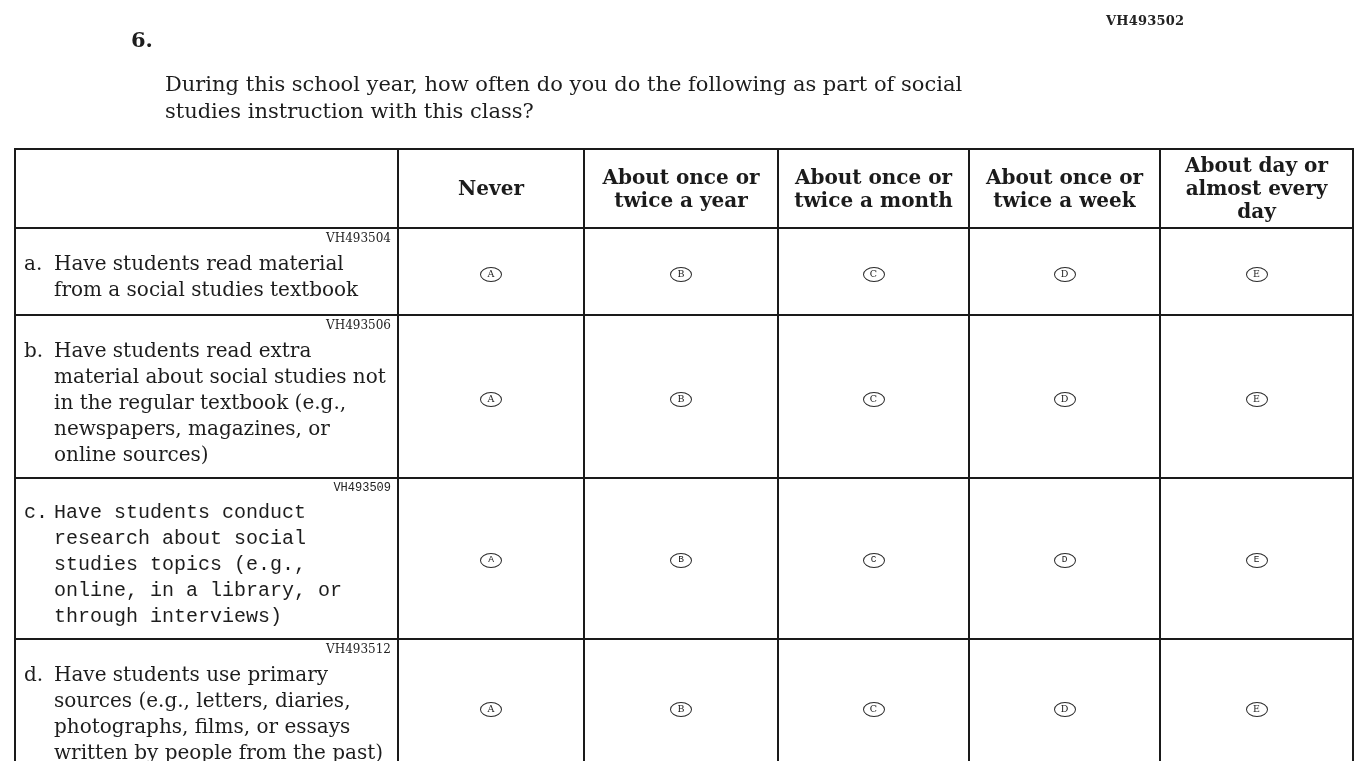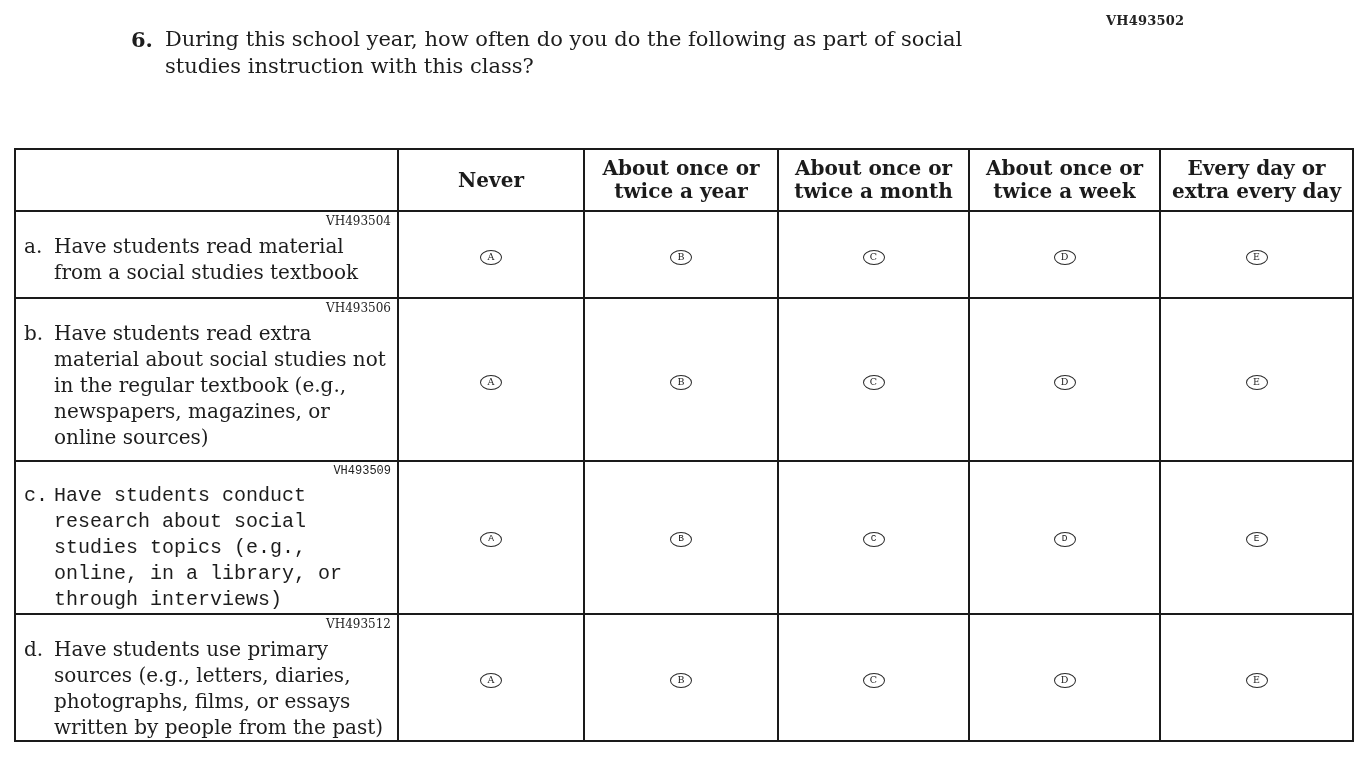--- a/index.html
+++ b/index.html
@@ -33,20 +33,21 @@
     font-weight: bold;
     font-size: 21px;
     line-height: 27px;
     margin-right: 12px;
     white-space: nowrap;
   }
   .q-text {
     font-size: 21px;
     line-height: 27px;
     max-width: 860px;
+    margin-top: 45px;
   }
   .instruction {
     position: absolute;
     top: 92px; left: 165px;
     font-size: 21px;
     line-height: 27px;
   }
   .instruction .b { font-weight: bold; }
 
   
@@ -66,21 +67,21 @@
     font-weight: bold;
     line-height: 23px;
     text-align: center;
     vertical-align: middle;
     padding: 4px 2px;
     height: 62px;
     color: #1b1b1b;
   }
   td.stem {
     vertical-align: top;
-    padding: 2px 6px 0 8px;
+    padding: 2px 6px 8px 8px;
     height: auto;
     border-radius: 28px;
   }
   .code {
     text-align: right;
     font-size: 12px;
     line-height: 15px;
     color: #222;
   }
   .stem-flex {
@@ -142,21 +143,21 @@
       <col style="width:191px">
       <col style="width:193px">
     </colgroup>
     <thead>
       <tr>
         <th></th>
         <th>Never</th>
         <th>About once or twice a year</th>
         <th>About once or twice a month</th>
         <th>About once or twice a week</th>
-        <th>Every day or extra every day</th>
+        <th>About day or almost every day</th>
       </tr>
     </thead>
     <tbody>
       <tr class="row-a">
         <td class="stem">
           <div class="code">VH493504</div>
           <div class="stem-flex">
             <span class="itm-label">a.</span>
             <span class="itm-text">Have students read material from a social studies textbook</span>
           </div>

